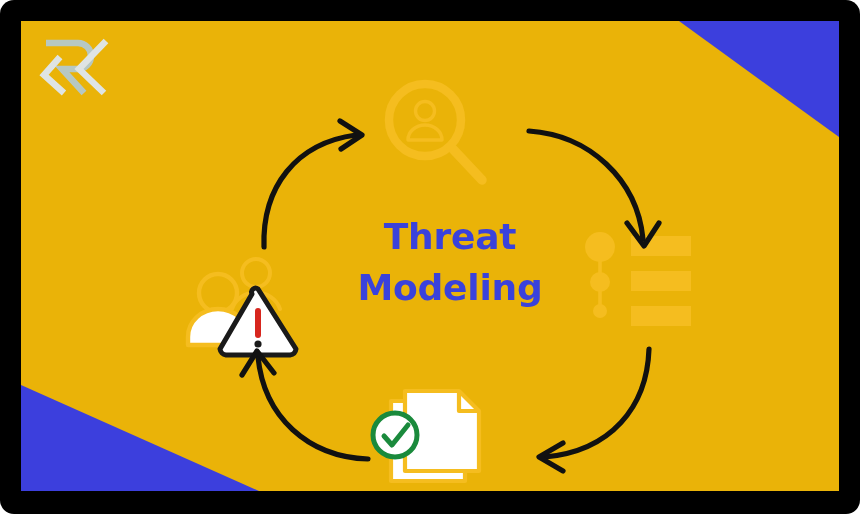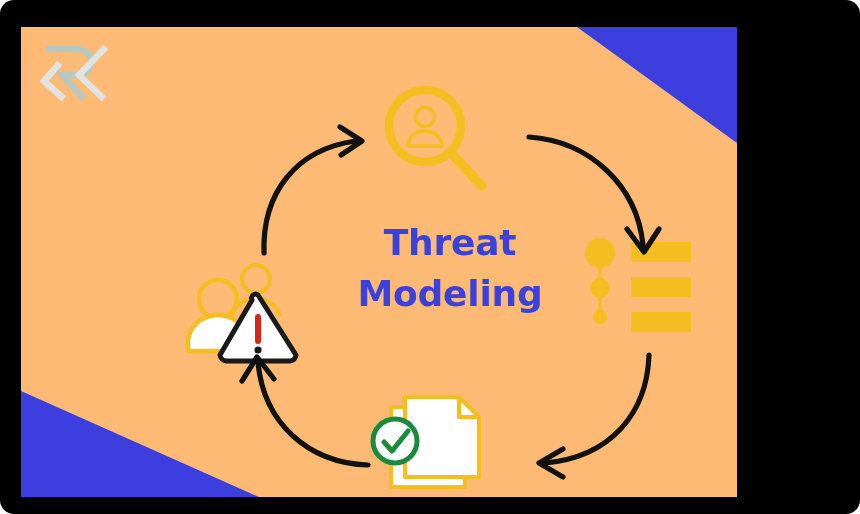--- a/index.html
+++ b/index.html
@@ -21,25 +21,24 @@
     background: #000000;
     border-radius: 14px;
     box-sizing: border-box;
     overflow: hidden;
   }
 
   #slide-canvas {
     position: absolute;
     left: 21px;
     top: 21px;
-    width: 716px;
+    width: 818px;
     height: 470px;
-    background: #fdba74;
+    background: #eab308;
     overflow: hidden;
-    margin-top: 6px;
   }
 
   
   .corner-wedge {
     position: absolute;
     pointer-events: none;
   }
   #corner-top-right {
     right: 0;
     top: 0;

